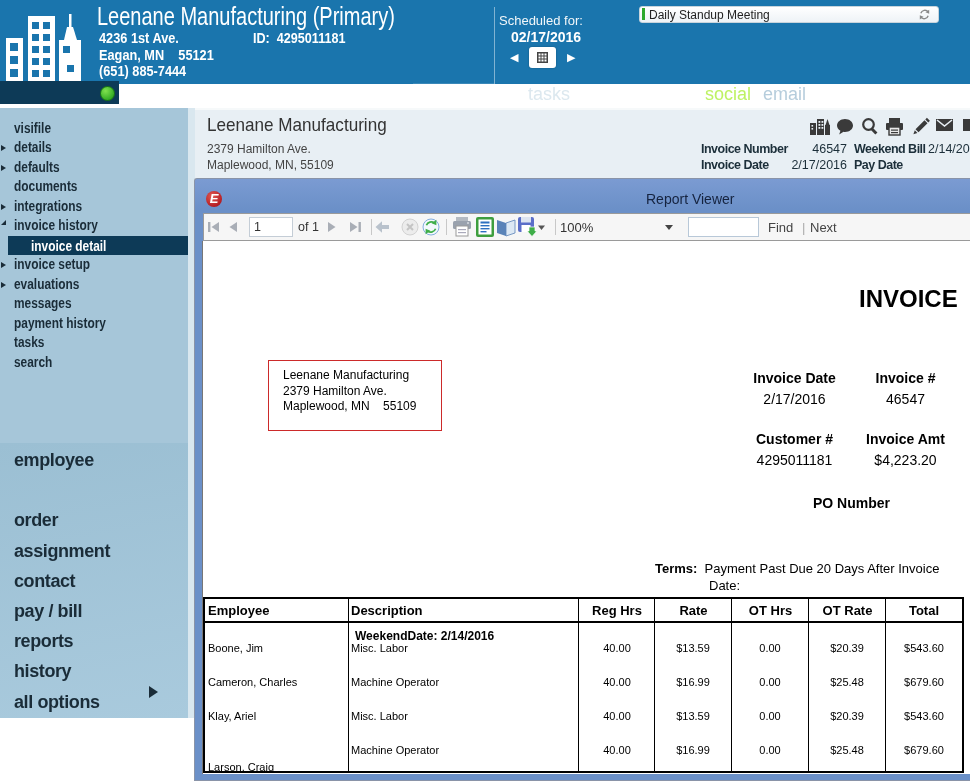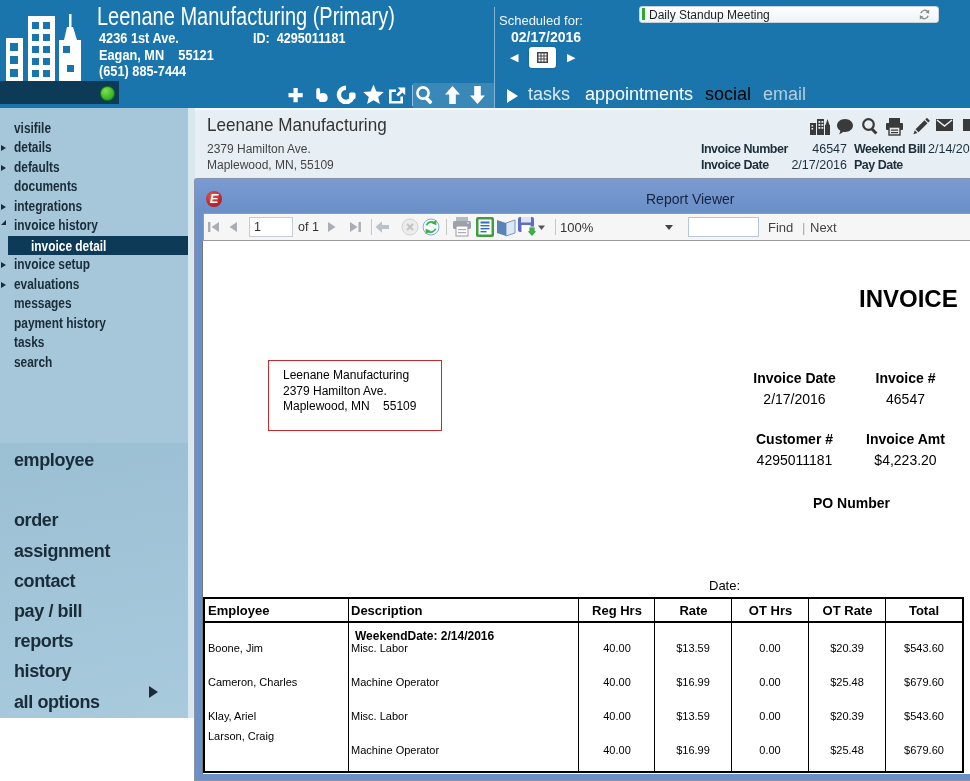--- a/index.html
+++ b/index.html
@@ -1,21 +1,21 @@
 <!DOCTYPE html>
 <html><head>
 <meta charset="utf-8">
 <style>
 * { margin:0; padding:0; box-sizing:border-box; }
 html,body { width:970px; height:781px; overflow:hidden; background:#fff;
   font-family:"Liberation Sans", sans-serif; }
 #stage { position:relative; width:970px; height:781px; }
 
 
-#hdr { position:absolute; left:0; top:0; width:970px; height:108px; background:#1a75ad; }
+#hdr { position:absolute; left:0; top:0; width:970px; height:84px; background:#1a75ad; }
 #logo-strip { position:absolute; left:0; top:81px; width:119px; height:23px; background:#0d3a57; }
 #green-dot { position:absolute; left:100px; top:86px; width:15px; height:15px; border-radius:50%;
   background:radial-gradient(circle at 35% 30%, #80e14e, #3cb22a 65%, #1f8c16); border:1px solid #1a7a12;}
 #hdr-title { position:absolute; left:97px; top:2px; color:#fff; font-size:25px; transform:scaleX(0.8); transform-origin:0 0; white-space:nowrap; }
 .hdr-line { position:absolute; left:99px; color:#fff; font-size:15px; font-weight:bold; transform:scaleX(0.85); transform-origin:0 0; white-space:nowrap; }
 #hdr-id { position:absolute; left:253px; top:29px; color:#fff; font-size:15px; font-weight:bold; transform:scaleX(0.84); transform-origin:0 0; }
 #sched { position:absolute; left:499px; top:13px; color:#f2f7fa; font-size:13px; }
 #sched-date { position:absolute; left:511px; top:29px; color:#fff; font-size:14px; font-weight:bold; }
 #cal-btn { position:absolute; left:529px; top:47px; width:27px; height:21px; background:#fff;
   border-radius:3px; box-shadow:0 0 2px rgba(0,0,0,.3); }
@@ -159,21 +159,21 @@
         <path d="M169.5 4 l7.5 8.5 h-4.2 v9.5 h-6.6 v-9.5 h-4.2 z"></path>
         <path d="M194.5 22 l-7.5 -8.5 h4.2 v-9.5 h6.6 v9.5 h4.2 z"></path>
       </g>
     </svg>
     <div id="nav-row">
       <div class="navt" style="left:507px; top:3px;">
         <span style="display:inline-block; width:0; height:0; border-top:7px solid transparent; border-bottom:7px solid transparent; border-left:11px solid #fff;"></span>
       </div>
       <div class="navt" style="left:528px; color:#dce8ef;">tasks</div>
       <div class="navt" style="left:585px; color:#ffffff;">appointments</div>
-      <div class="navt" style="left:705px; color:#000000;">social</div>
+      <div class="navt" style="left:705px; color:#bef264;">social</div>
       <div class="navt" style="left:763px; color:#b6cddc;">email</div>
     </div>
   </div>
 
   <div id="sidebar">
     <div id="side-strip"></div>
     <div class="mi" style="top:13px">visifile</div>
     <div class="tri" style="top:37px"></div>
       <div class="mi" style="top:32px">details</div>
     <div class="tri" style="top:57px"></div>
@@ -344,20 +344,21 @@
       </div>
       <div class="rc" style="left:509px; top:129px; width:165px; text-align:center; font-size:14px; font-weight:bold;">Invoice Date</div>
       <div class="rc" style="left:620px; top:129px; width:165px; text-align:center; font-size:14px; font-weight:bold;">Invoice #</div>
       <div class="rc" style="left:509px; top:150px; width:165px; text-align:center; font-size:14px;">2/17/2016</div>
       <div class="rc" style="left:620px; top:150px; width:165px; text-align:center; font-size:14px;">46547</div>
       <div class="rc" style="left:509px; top:190px; width:165px; text-align:center; font-size:14px; font-weight:bold;">Customer #</div>
       <div class="rc" style="left:620px; top:190px; width:165px; text-align:center; font-size:14px; font-weight:bold;">Invoice Amt</div>
       <div class="rc" style="left:509px; top:211px; width:165px; text-align:center; font-size:14px;">4295011181</div>
       <div class="rc" style="left:620px; top:211px; width:165px; text-align:center; font-size:14px;">$4,223.20</div>
       <div class="rc" style="left:566px; top:254px; width:165px; text-align:center; font-size:14px; font-weight:bold;">PO Number</div>
+      <div class="rc" style="left:452px; top:320px; font-size:13px;"><b>Terms:</b>&nbsp; Payment Past Due 20 Days After Invoice</div>
       <div class="rc" style="left:506px; top:337px; font-size:13px;">Date:</div>
 
       <div class="rc" id="rtable" style="left:0px; top:356px; width:761px; height:176px; border:2px solid #000;">
 
         <div style="position:absolute; left:143px; top:0; width:1px; height:172px; background:#000;"></div>
         <div style="position:absolute; left:373px; top:0; width:1px; height:172px; background:#000;"></div>
         <div style="position:absolute; left:449px; top:0; width:1px; height:172px; background:#000;"></div>
         <div style="position:absolute; left:526px; top:0; width:1px; height:172px; background:#000;"></div>
         <div style="position:absolute; left:603px; top:0; width:1px; height:172px; background:#000;"></div>
         <div style="position:absolute; left:680px; top:0; width:1px; height:172px; background:#000;"></div>
@@ -385,21 +386,21 @@
         <div class="tnum" style="left:527px; top:77px; width:76px;">0.00</div>
         <div class="tnum" style="left:604px; top:77px; width:76px;">$25.48</div>
         <div class="tnum" style="left:681px; top:77px; width:76px;">$679.60</div>
         <div class="tcell" style="left:3px; top:111px;">Klay, Ariel</div>
         <div class="tcell" style="left:146px; top:111px;">Misc. Labor</div>
         <div class="tnum" style="left:374px; top:111px; width:76px;">40.00</div>
         <div class="tnum" style="left:450px; top:111px; width:76px;">$13.59</div>
         <div class="tnum" style="left:527px; top:111px; width:76px;">0.00</div>
         <div class="tnum" style="left:604px; top:111px; width:76px;">$20.39</div>
         <div class="tnum" style="left:681px; top:111px; width:76px;">$543.60</div>
-        <div class="tcell" style="left:3px; top:131px;">Larson, Craig</div>
+        <div class="tcell" style="left:3px; top:162px;">Larson, Craig</div>
         <div class="tcell" style="left:146px; top:145px;">Machine Operator</div>
         <div class="tnum" style="left:374px; top:145px; width:76px;">40.00</div>
         <div class="tnum" style="left:450px; top:145px; width:76px;">$16.99</div>
         <div class="tnum" style="left:527px; top:145px; width:76px;">0.00</div>
         <div class="tnum" style="left:604px; top:145px; width:76px;">$25.48</div>
         <div class="tnum" style="left:681px; top:145px; width:76px;">$679.60</div>
       </div>
     </div>
   </div>
 

